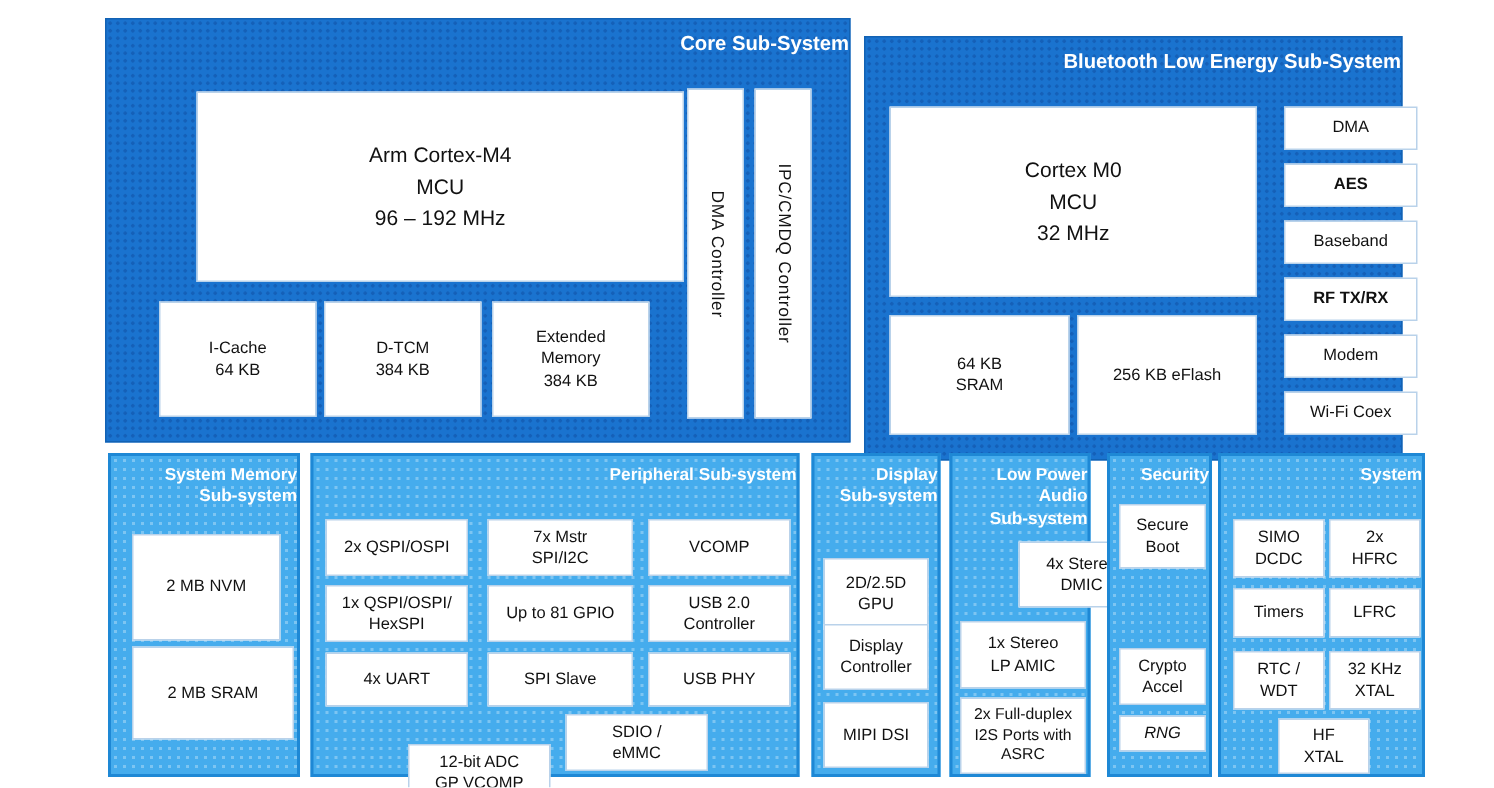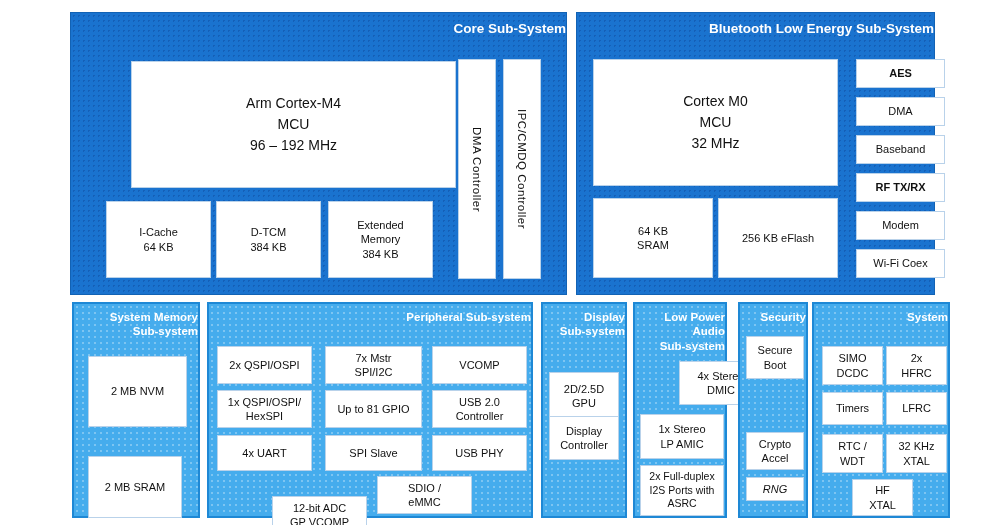--- a/index.html
+++ b/index.html
@@ -46,29 +46,29 @@
     position:static;height:29px;flex:0 0 29px;
   }
   
   .core{left:70px;top:12px;width:497px;height:283px;}
   .core-mcu{left:49px;top:48px;width:325px;height:127px;margin-left:11px;}
   .core-mem0{left:35px;top:188px;width:105px;height:77px;}
   .core-mem1{left:145px;top:188px;width:105px;height:77px;}
   .core-mem2{left:257px;top:188px;width:105px;height:77px;}
   .core-vert0{left:387px;top:46px;width:38px;height:220px;}
   .core-vert1{left:432px;top:46px;width:38px;height:220px;}
-  .ble{left:576px;top:12px;width:359px;height:283px;}
+  .ble{left:576px;top:24px;width:359px;height:283px;}
   .ble-mcu{left:16px;top:46px;width:245px;height:127px;}
   .ble-mem0{left:16px;top:185px;width:120px;height:80px;}
   .ble-mem1{left:141px;top:185px;width:120px;height:80px;}
   .ble-side{left:279px;top:46px;width:89px;}
   
   .sysmem{left:72px;top:302px;width:128px;height:216px;}
   .sysmem-0{left:14px;top:52px;width:99px;height:71px;}
-  .sysmem-1{left:14px;top:152px;width:94px;height:62px;}
+  .sysmem-1{left:14px;top:127px;width:108px;height:62px;}
   .periph{left:207px;top:302px;width:326px;height:216px;}
   .p-c1{left:8px;width:95px;}
   .p-c2{left:116px;width:97px;}
   .p-c3{left:223px;width:95px;}
   .p-r1{top:42px;height:38px;}
   .p-r2{top:86px;height:38px;}
   .p-r3{top:131px;height:36px;}
   .p-e1{left:63px;top:172px;width:95px;height:38px;margin-top:20px;}
   .p-e2{left:168px;top:172px;width:95px;height:38px;}
   .display{left:541px;top:302px;width:86px;height:216px;}
@@ -115,22 +115,22 @@
 
   <section class="panel dark ble">
     <div class="panel-title">Bluetooth Low Energy Sub-System</div>
     <div class="wbox mcu ble-mcu">Cortex M0
 MCU
 32 MHz</div>
     <div class="wbox ble-mem0">64 KB
 SRAM</div>
     <div class="wbox ble-mem1">256 KB eFlash</div>
     <div class="side-col ble-side">
+      <div class="wbox sbox">DMA</div>
       <div class="wbox sbox bold">AES</div>
-      <div class="wbox sbox">DMA</div>
       <div class="wbox sbox">Baseband</div>
       <div class="wbox sbox bold">RF TX/RX</div>
       <div class="wbox sbox">Modem</div>
       <div class="wbox sbox">Wi-Fi Coex</div>
     </div>
   </section>
 
   <section class="panel light sysmem">
     <div class="panel-title">System Memory
 Sub-system</div>
@@ -158,20 +158,21 @@
 eMMC</div>
   </section>
 
   <section class="panel light display">
     <div class="panel-title">Display
 Sub-system</div>
     <div class="wbox disp-0">2D/2.5D
 GPU</div>
     <div class="wbox disp-1">Display
 Controller</div>
+    <div class="wbox disp-2">MIPI DSI</div>
   </section>
 
   <section class="panel light audio">
     <div class="panel-title">Low Power
 Audio
 Sub-system</div>
     <div class="wbox aud-0">4x Stereo
 DMIC</div>
     <div class="wbox aud-1">1x Stereo
 LP AMIC</div>

